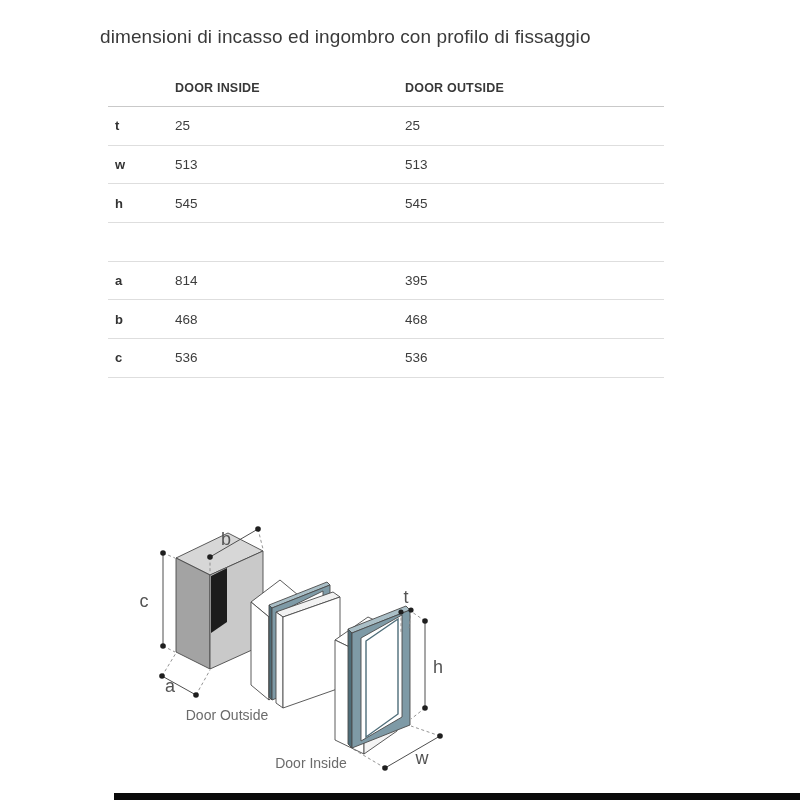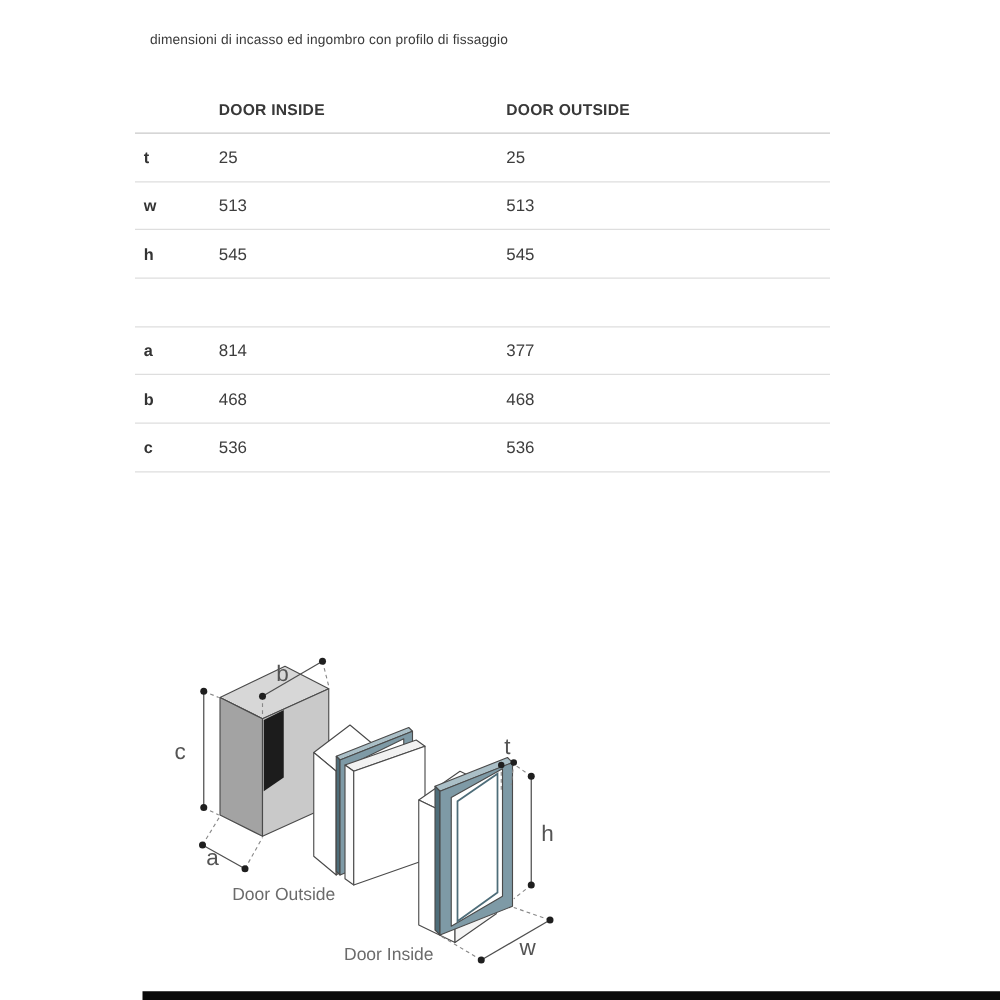--- a/index.html
+++ b/index.html
@@ -2,22 +2,22 @@
 <html><head>
 <meta charset="utf-8">
 <style>
   html,body{margin:0;padding:0;}
   body{
     width:800px;height:800px;background:#ffffff;overflow:hidden;position:relative;
     font-family:"Liberation Sans", sans-serif;
     -webkit-font-smoothing:antialiased;
   }
   .page-title{
-    position:absolute;left:120px;top:26px;margin:0;
-    font-size:11px;font-weight:400;color:#3a3a3a;letter-spacing:.1px;
+    position:absolute;left:100px;top:26px;margin:0;
+    font-size:19px;font-weight:400;color:#3a3a3a;letter-spacing:.1px;
   }
   .spec-table{
     position:absolute;left:108px;top:70px;width:556px;
     font-size:13.5px;color:#3d3d3d;
   }
   .row{display:flex;align-items:center;height:37.7px;border-bottom:1px solid #dedede;}
   .row.head{height:36px;border-bottom:1px solid #c9c9c9;}
   .c0{width:67px;padding-left:7px;box-sizing:border-box;font-weight:bold;font-size:13px;color:#333;}
   .c1{width:230px;}
   .c2{flex:1;}
@@ -58,21 +58,21 @@
     <div class="c2">545</div>
   </div>
   <div class="row">
     <div class="c0"></div>
     <div class="c1"></div>
     <div class="c2"></div>
   </div>
   <div class="row">
     <div class="c0">a</div>
     <div class="c1">814</div>
-    <div class="c2">377</div>
+    <div class="c2">395</div>
   </div>
   <div class="row">
     <div class="c0">b</div>
     <div class="c1">468</div>
     <div class="c2">468</div>
   </div>
   <div class="row">
     <div class="c0">c</div>
     <div class="c1">536</div>
     <div class="c2">536</div>

